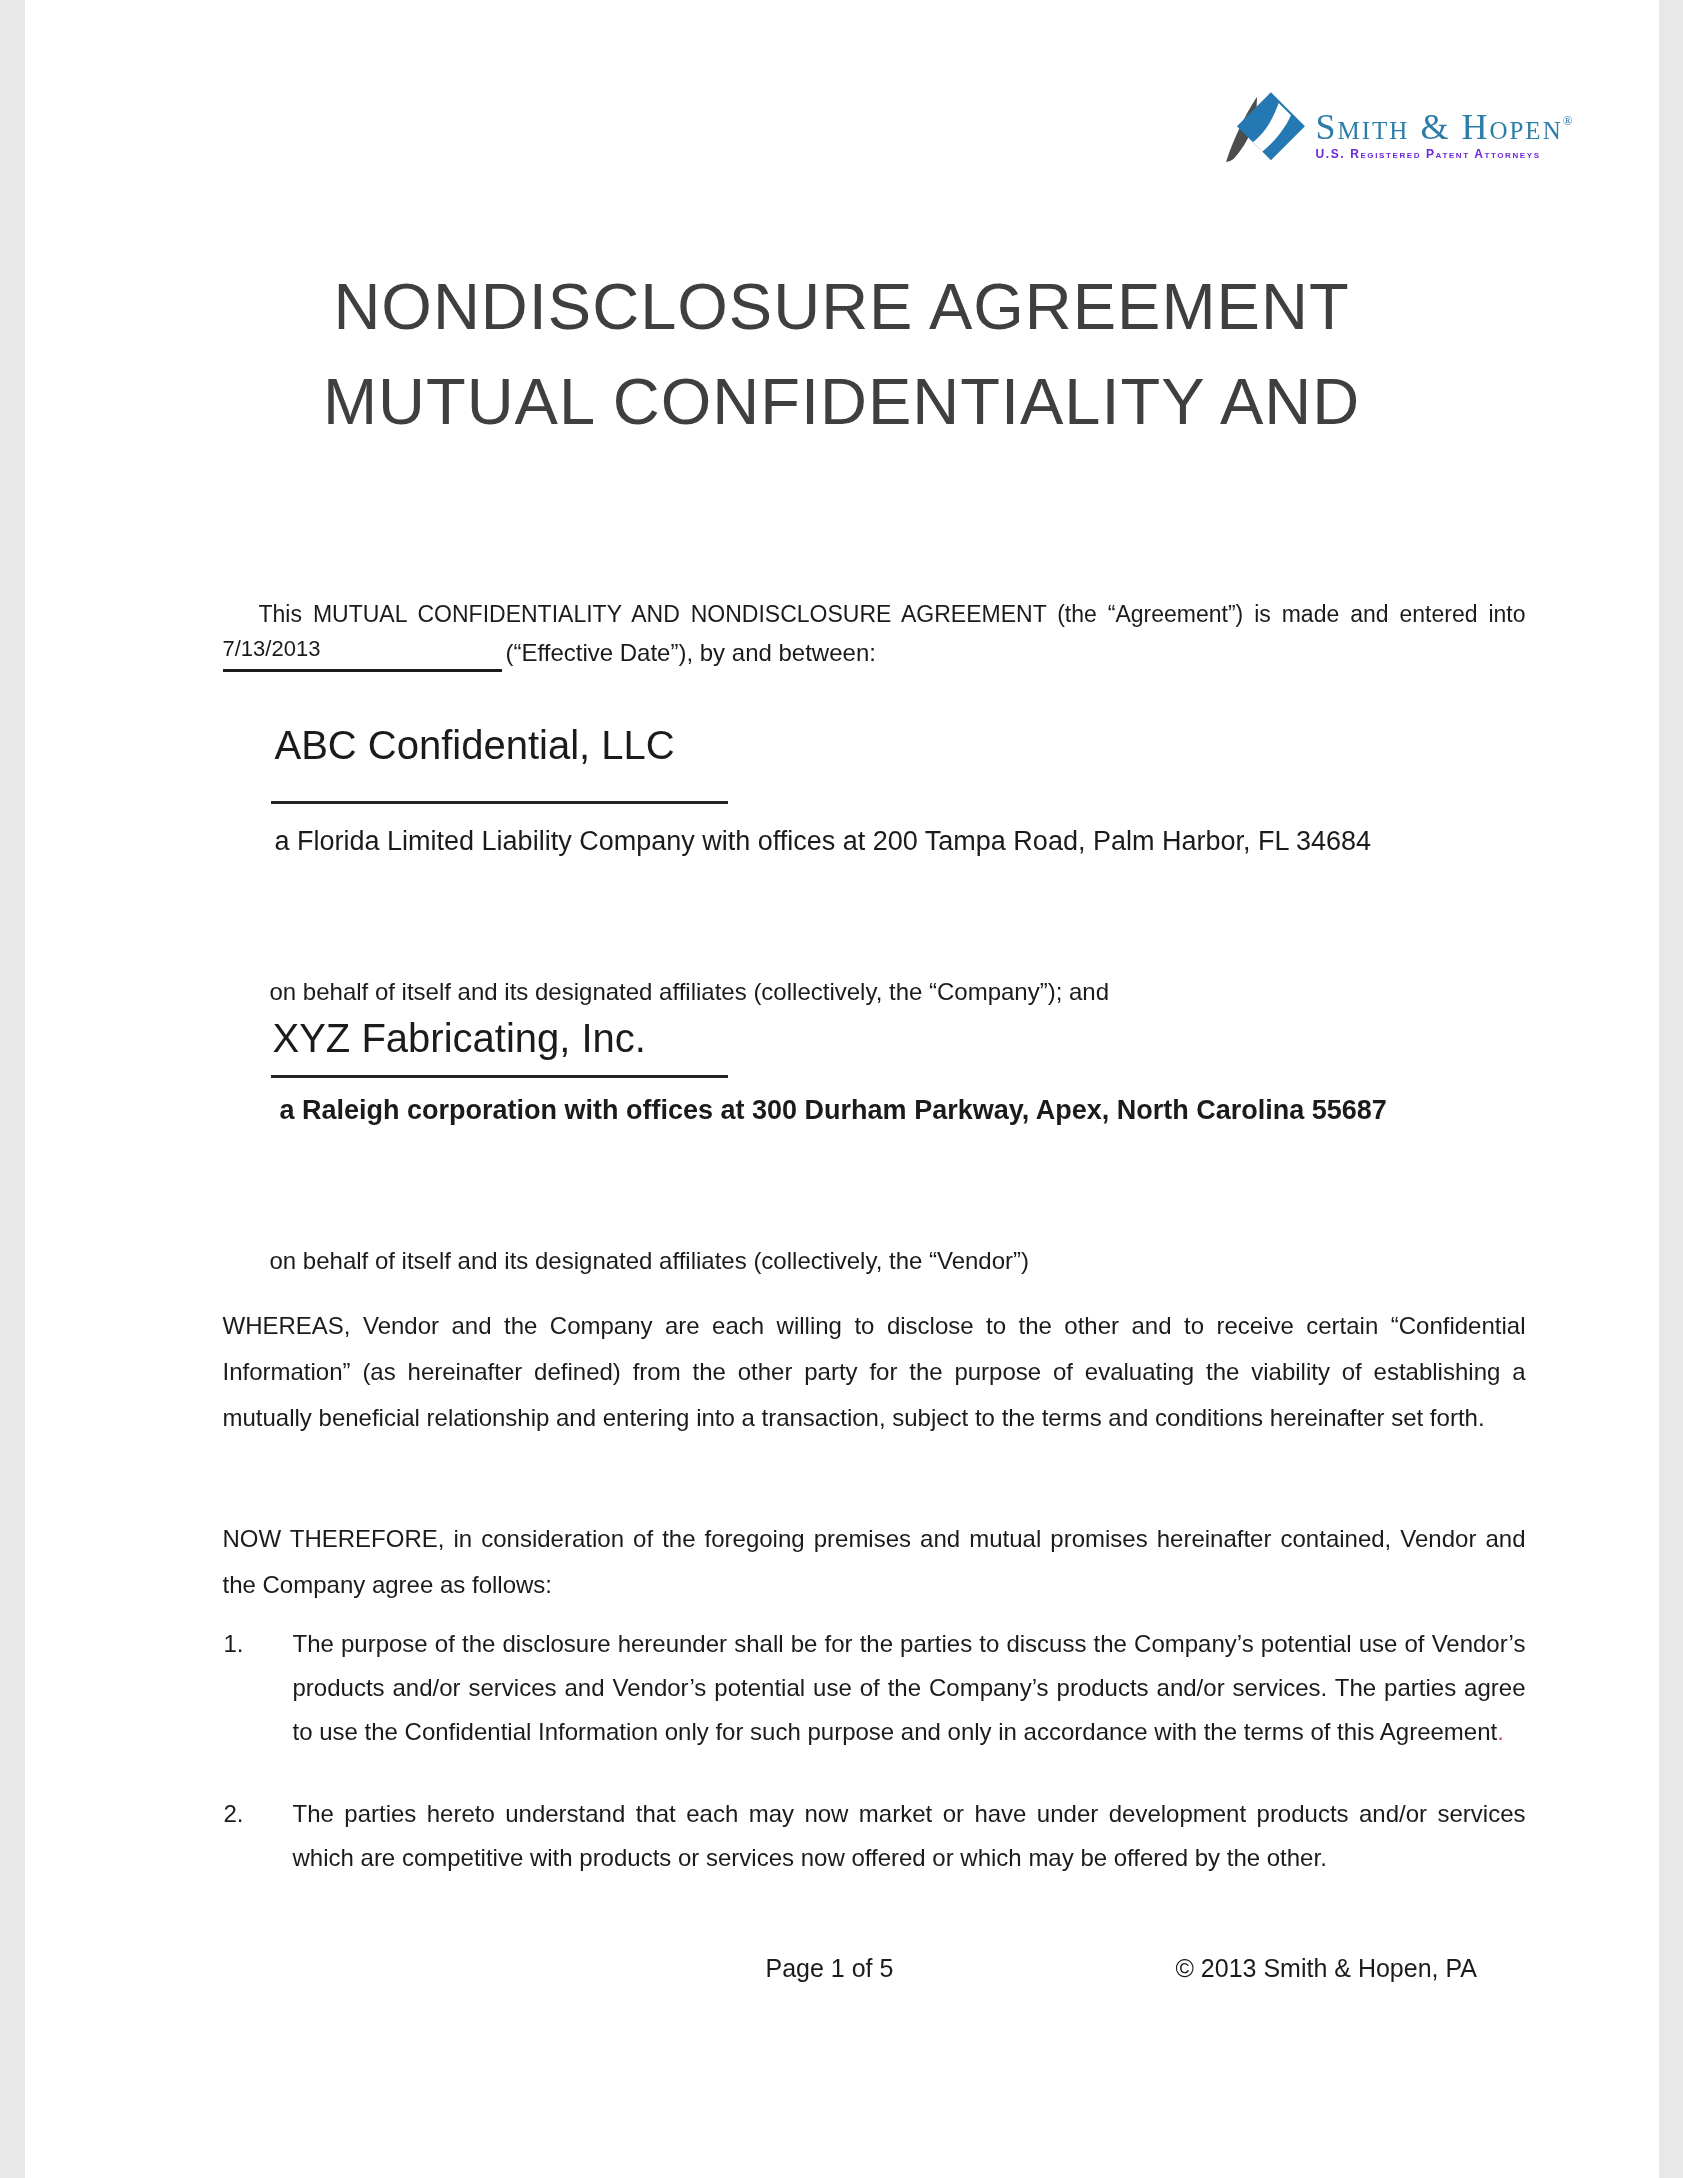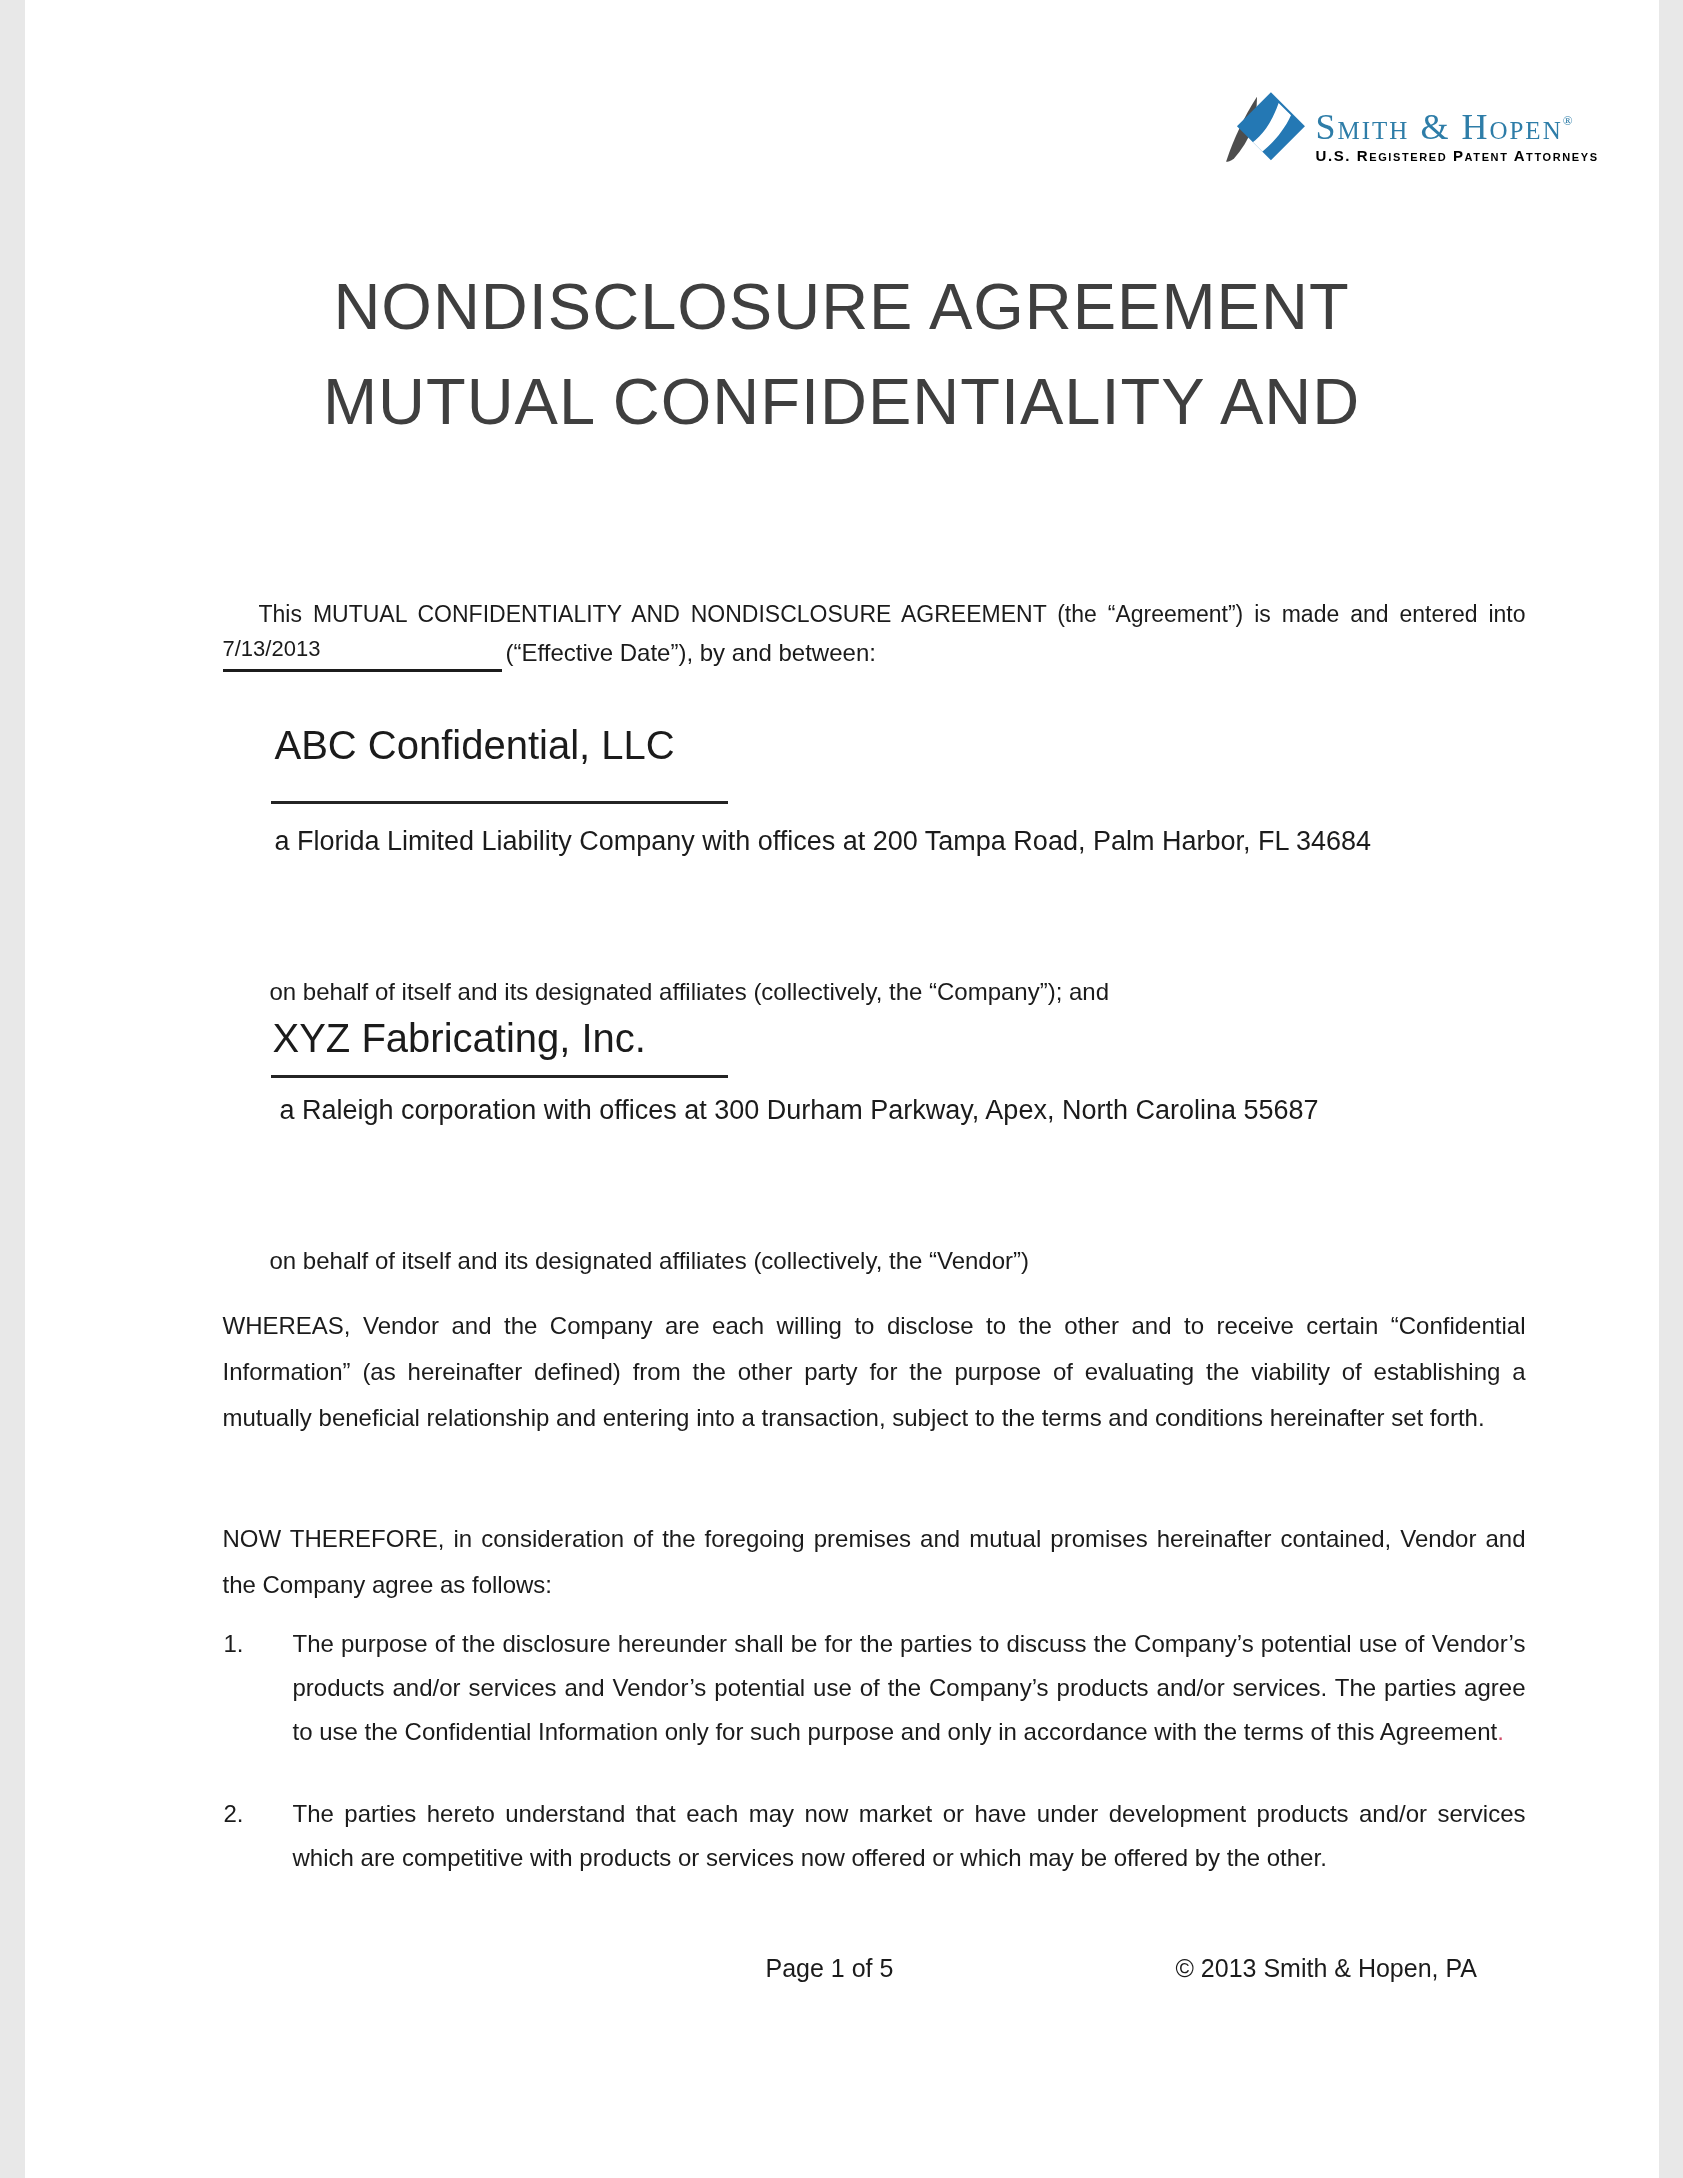--- a/index.html
+++ b/index.html
@@ -12,22 +12,22 @@
   
   .logo { position:absolute; top:85px; left:1198px; display:flex; align-items:flex-start; }
   .logo-icon { width:85px; height:87px; flex:0 0 auto; }
   .logo-textblock { margin-left:8px; margin-top:24px; }
   .logo-wordmark {
     font-family:"Liberation Serif", serif; font-variant:small-caps;
     font-size:36px; letter-spacing:2px; color:#2e7da8; line-height:1; white-space:nowrap;
   }
   .logo-reg { font-size:13px; color:#2e7da8; vertical-align:14px; letter-spacing:0; }
   .logo-tagline {
-    font-variant:small-caps; font-weight:bold; font-size:15px; letter-spacing:1.6px;
-    color:#000000; margin-top:2px; white-space:nowrap;
+    font-variant:small-caps; font-weight:bold; font-size:12px; letter-spacing:1.6px;
+    color:#6d28d9; margin-top:2px; white-space:nowrap;
   }
 
   
   .doc-title {
     position:absolute; top:259px; left:0; width:100%; text-align:center;
     font-size:65px; font-weight:300; color:#3f3f3f; line-height:95px; letter-spacing:1px;
   }
 
   
   .intro { position:absolute; left:198px; top:594px; width:1303px; }
@@ -94,21 +94,21 @@
     </div>
   </div>
 
   <div class="fill-name" style="left:250px; top:723px;">ABC Confidential, LLC</div>
   <div class="fill-rule" style="left:246px; top:801px;"></div>
   <div class="fill-desc" style="left:250px; top:826px;">a Florida Limited Liability Company with offices at 200 Tampa Road, Palm Harbor, FL 34684</div>
   <div class="behalf" style="left:245px; top:978px;">on behalf of itself and its designated affiliates (collectively, the “Company”); and</div>
 
   <div class="fill-name" style="left:248px; top:1016px;">XYZ Fabricating, Inc.</div>
   <div class="fill-rule" style="left:246px; top:1075px;"></div>
-  <div class="fill-desc" style="left:255px; top:1095px;">a Raleigh corporation with offices at 300 Durham Parkway, Apex, North Carolina 55687</div>
+  <div class="fill-desc" style="left:255px; top:1095px;font-weight:bold;">a Raleigh corporation with offices at 300 Durham Parkway, Apex, North Carolina 55687</div>
   <div class="behalf" style="left:245px; top:1247px;">on behalf of itself and its designated affiliates (collectively, the “Vendor”)</div>
 
   <div class="para" style="top:1303px;">WHEREAS, Vendor and the Company are each willing to disclose to the other and to receive certain “Confidential Information” (as hereinafter defined) from the other party for the purpose of evaluating the viability of establishing a mutually beneficial relationship and entering into a transaction, subject to the terms and conditions hereinafter set forth.</div>
   <div class="para" style="top:1516px;">NOW THEREFORE, in consideration of the foregoing premises and mutual promises hereinafter contained, Vendor and the Company agree as follows:</div>
 
   <div class="list-item" style="top:1622px;">
     <span class="list-num">1.</span>
     <div class="list-text"><span>The purpose of the disclosure hereunder shall be for the parties to discuss the Company’s potential use of Vendor’s products and/or services and Vendor’s potential use of the Company’s products and/or services.  The parties agree to use the Confidential Information only for such purpose and only in accordance with the terms of this Agreement</span><span class="period-red">.</span></div>
   </div>
 

